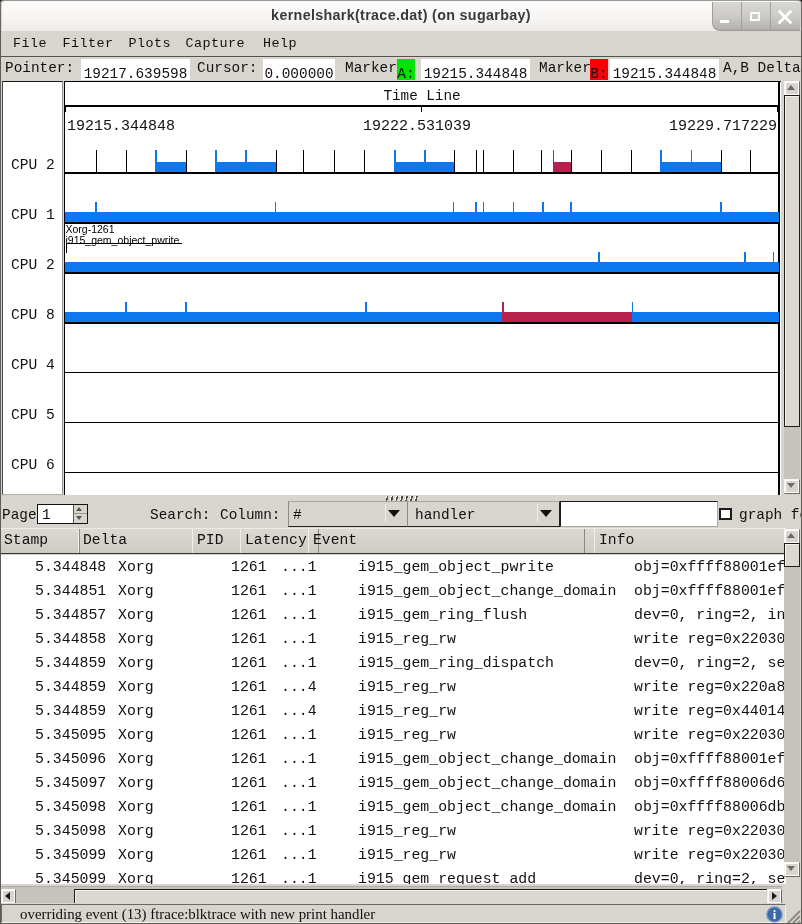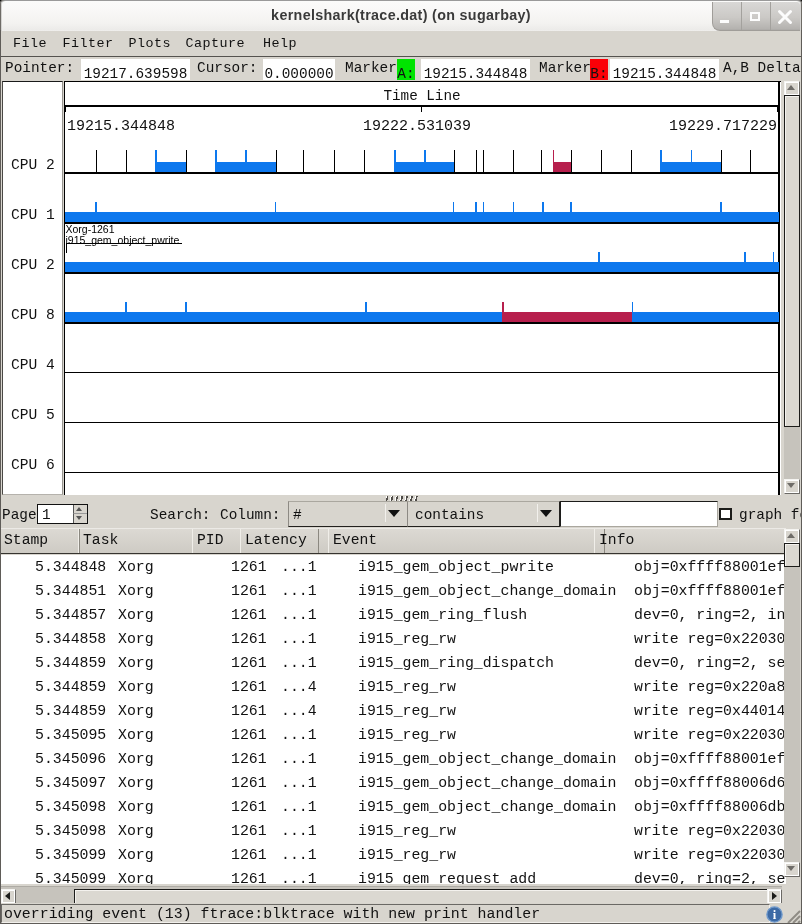--- a/index.html
+++ b/index.html
@@ -53,21 +53,21 @@
 #tbody{position:absolute;left:0;top:555px;width:786px;height:329px;background:#fff;overflow:hidden;
   font-size:14.85px;}
 .col{position:absolute;top:0;line-height:24px;white-space:pre;margin-left:36px;}
 
 #vsb2{position:absolute;left:784px;top:529px;width:16px;height:347px;background:#c6c3bc;}
 #hsb{position:absolute;left:0;top:886px;width:782px;height:17px;background:#c6c3bc;border-top:1px solid #aeaba4;}
 
 #status{position:absolute;left:0;top:903px;width:802px;height:21px;background:#d8d5ce;}
 #stframe{position:absolute;left:1px;top:1px;width:765px;height:16px;
   border:1px solid;border-color:#6b6965 #f2f0ec #f2f0ec #6b6965;background:#d8d5ce;
-  font-size:14.9px;padding:1px 0 0 2px;white-space:pre;overflow:hidden;}
+  font-size:14.9px;padding:1px 0 0 18px;white-space:pre;overflow:hidden;font-family:Liberation Serif, serif;}
 </style>
 </head>
 <body>
 <div id="win">
 
 <div id="titlebar">
   <div id="title">kernelshark(trace.dat) (on sugarbay)</div>
   <div id="btns">
     <div class="btnsep" style="left:28px"></div>
     <div class="btnsep" style="left:57px"></div>
@@ -219,44 +219,44 @@
   <div class="arrow" style="left:76px;top:21px;border-left:3.5px solid transparent;border-right:3.5px solid transparent;border-top:4px solid #555"></div>
   <span class="abs" style="left:150px;top:12px">Search:</span>
   <span class="abs" style="left:220px;top:12px">Column:</span>
 
   <div class="abs" style="left:288px;top:6px;width:118px;height:24px;background:#d8d5ce;border:1px solid;border-color:#aaa79f #23211e #23211e #8d8a84"></div>
   <span class="abs" style="left:293px;top:12px">#</span>
   <div class="abs" style="left:385px;top:9px;width:1px;height:18px;background:#f2f0ec"></div>
   <div class="arrow" style="left:388px;top:15px;border-left:6px solid transparent;border-right:6px solid transparent;border-top:7px solid #111"></div>
 
   <div class="abs" style="left:407px;top:6px;width:151px;height:24px;background:#d8d5ce;border:1px solid;border-color:#aaa79f #23211e #23211e #8d8a84"></div>
-  <span class="abs" style="left:415px;top:12px">contains</span>
+  <span class="abs" style="left:415px;top:12px">handler</span>
   <div class="abs" style="left:537px;top:9px;width:1px;height:18px;background:#f2f0ec"></div>
   <div class="arrow" style="left:540px;top:15px;border-left:6px solid transparent;border-right:6px solid transparent;border-top:7px solid #111"></div>
 
   <div class="abs" style="left:560px;top:6px;width:156px;height:24px;background:#fff;border:1px solid;border-color:#1c1c1a #aaa79f #aaa79f #1c1c1a"></div>
 
   <div class="abs" style="left:719px;top:13px;width:9px;height:8px;background:#fff;border:2px solid #1c1c1a"></div>
   <span class="abs" style="left:739px;top:12px;white-space:nowrap">graph follows</span>
 </div>
 
 <div id="thead">
   <div class="hcell" style="left:-1px;width:79px">
         <div style="">Stamp</div>
       </div>
   <div class="hcell" style="left:78px;width:113px">
-        <div>Task</div>
+        <div>Delta</div>
       </div>
   <div class="hcell" style="left:192px;width:47px">
         <div>PID</div>
       </div>
   <div class="hcell" style="left:240px;width:77px">
         <div>Latency</div>
       </div>
-  <div class="hcell" style="left:328px;width:275px">
+  <div class="hcell" style="left:308px;width:275px">
         <div>Event</div>
       </div>
   <div class="hcell" style="left:594px;width:192px">
         <div>Info</div>
       </div>
 </div>
 
 <div id="tbody">
   <div class="col" style="left:-1px">5.344848
 5.344851

